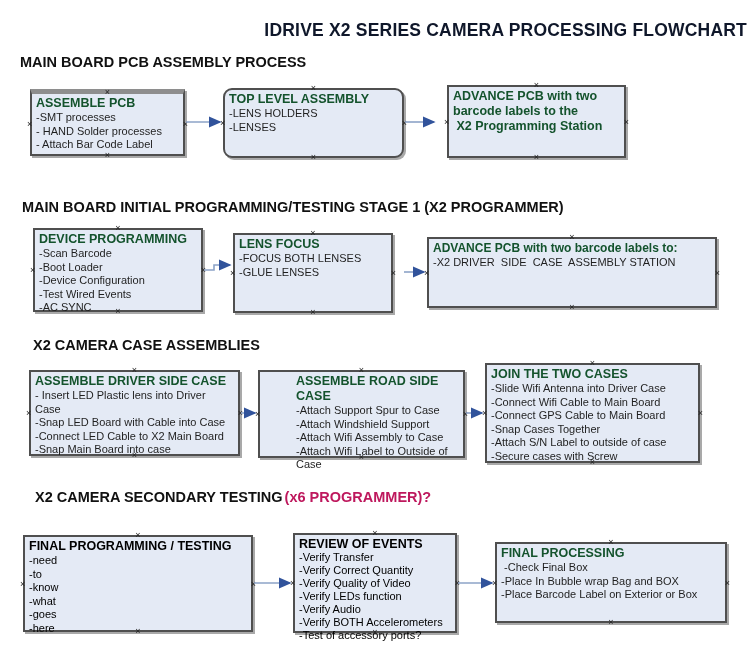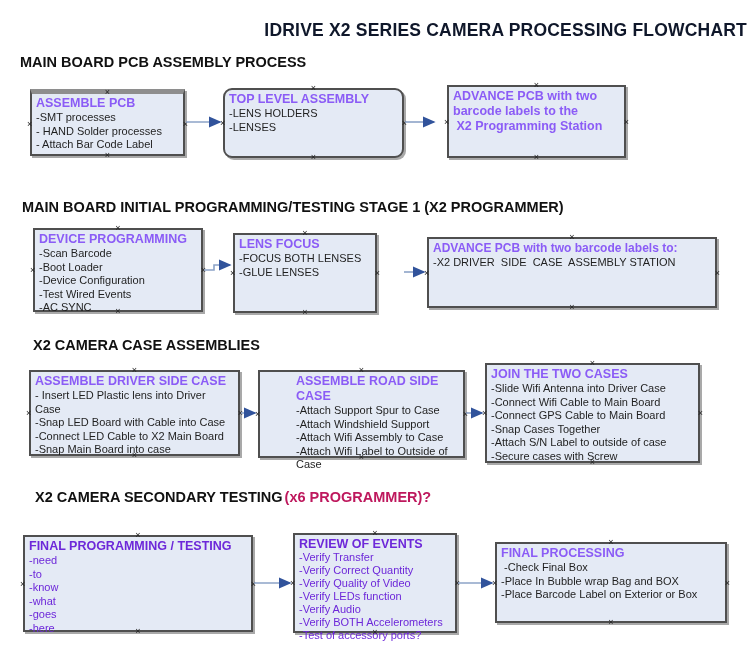--- a/index.html
+++ b/index.html
@@ -14,27 +14,27 @@
   .section-heading{
     position:absolute;font-size:14.5px;font-weight:bold;color:#111;white-space:nowrap;
   }
   .section-heading .red-part{color:#be185d;margin-left:2px;}
   .box{
     position:absolute;box-sizing:border-box;background:#e4eaf5;
     border:2px solid #4f4f4f;box-shadow:2px 2px 0 #a9a9a9;
     padding:2px 4px;overflow:visible;
   }
   .box-header{
-    font-size:12.5px;line-height:15px;font-weight:bold;white-space:pre-wrap;color:#8b5cf6;
+    font-size:12.5px;line-height:15px;font-weight:bold;white-space:pre-wrap;color:#14532d;
   }
   .box-header.hdr-sm{font-size:12px;}
   .box-item{
     font-size:11px;line-height:13.5px;white-space:pre-wrap;color:#1f1f1f;
   }
-  .red-box .box-header,.red-box .box-item{color:#6d28d9;}
+  .red-box .box-header,.red-box .box-item{color:#000000;}
   .tight .box-header{line-height:14px;}
   .tight .box-item{line-height:13px;}
   .cp{position:absolute;font-size:9px;line-height:9px;color:#222;font-weight:normal;}
   .cp::before{content:"\00d7";}
   .cp-t{top:-6px;left:50%;transform:translateX(-50%);}
   .cp-b{bottom:-6px;left:50%;transform:translateX(-50%);}
   .cp-l{left:-5px;top:50%;transform:translateY(-50%);}
   .cp-r{right:-5px;top:50%;transform:translateY(-50%);}
   #arrow-layer{position:absolute;left:0;top:0;pointer-events:none;}
   .arrow{stroke:#8ca3c7;stroke-width:1.6;fill:none;}
@@ -100,21 +100,21 @@
       <span class="cp cp-r"></span>
     <div class="box-header">DEVICE PROGRAMMING</div>
     <div class="box-items">
         <div class="box-item">-Scan Barcode</div>
         <div class="box-item">-Boot Loader</div>
         <div class="box-item">-Device Configuration</div>
         <div class="box-item">-Test Wired Events</div>
         <div class="box-item">-AC SYNC</div>
       </div>
   </div>
-  <div class="box" style="left:233px;top:233px;width:144px;height:80px;">
+  <div class="box" style="left:233px;top:233px;width:160px;height:80px;">
     <span class="cp cp-t"></span>
       <span class="cp cp-b"></span>
       <span class="cp cp-l"></span>
       <span class="cp cp-r"></span>
     <div class="box-header">LENS FOCUS</div>
     <div class="box-items">
         <div class="box-item">-FOCUS BOTH LENSES</div>
         <div class="box-item">-GLUE LENSES</div>
       </div>
   </div>

